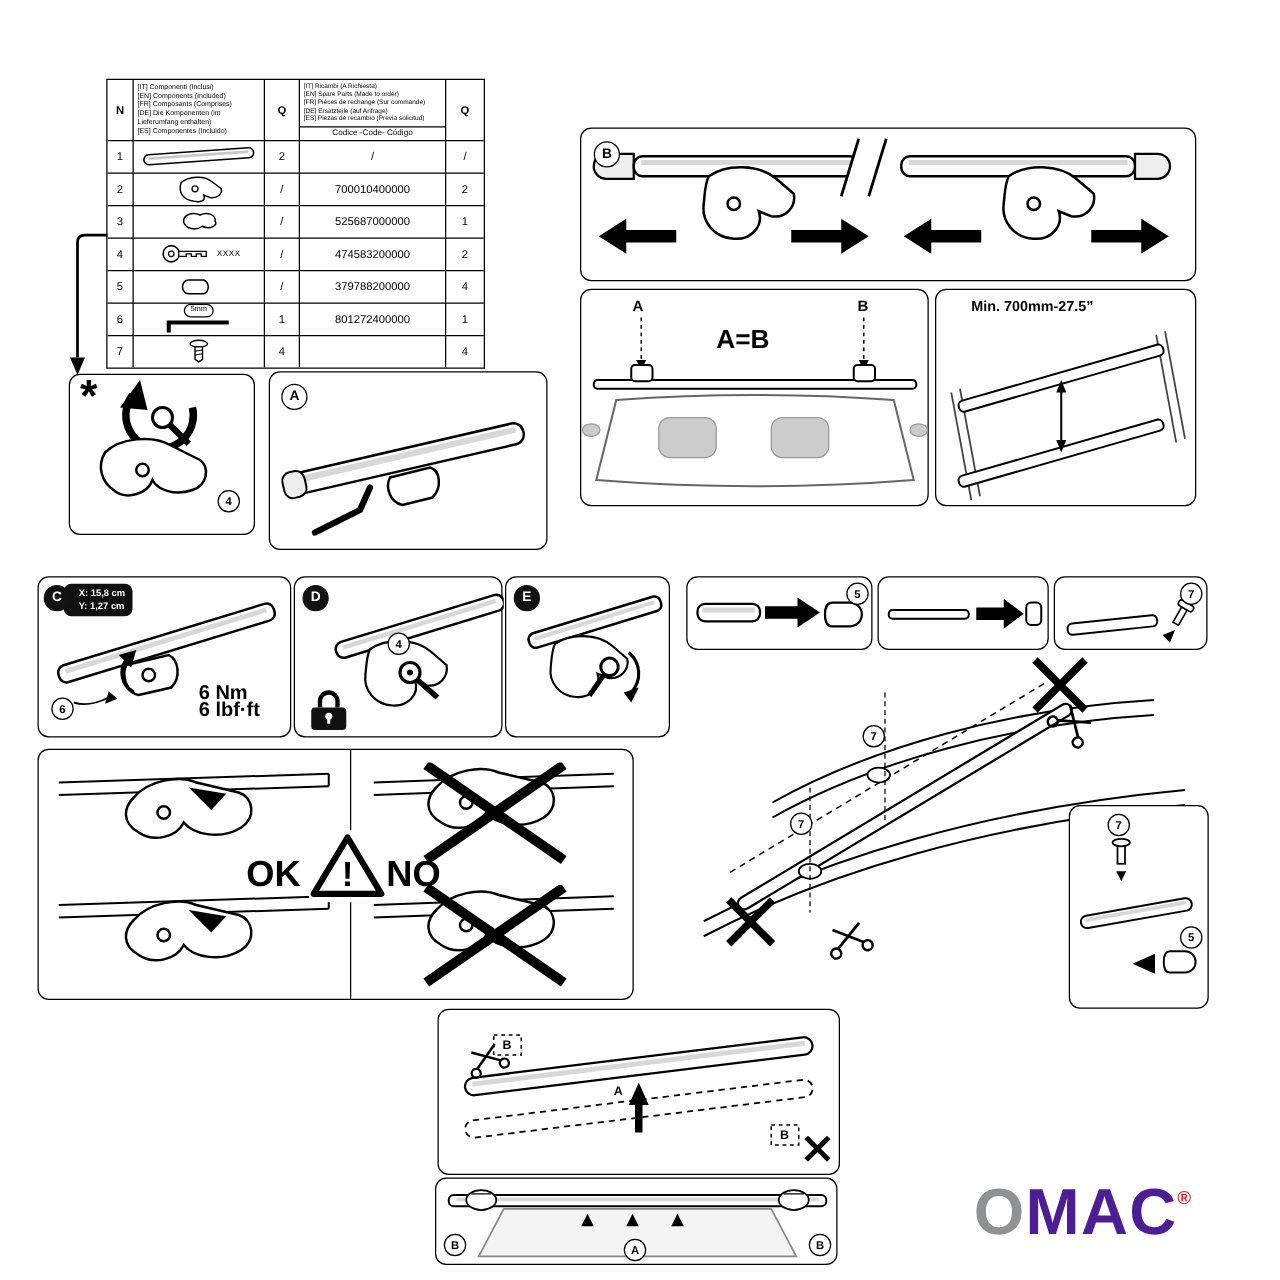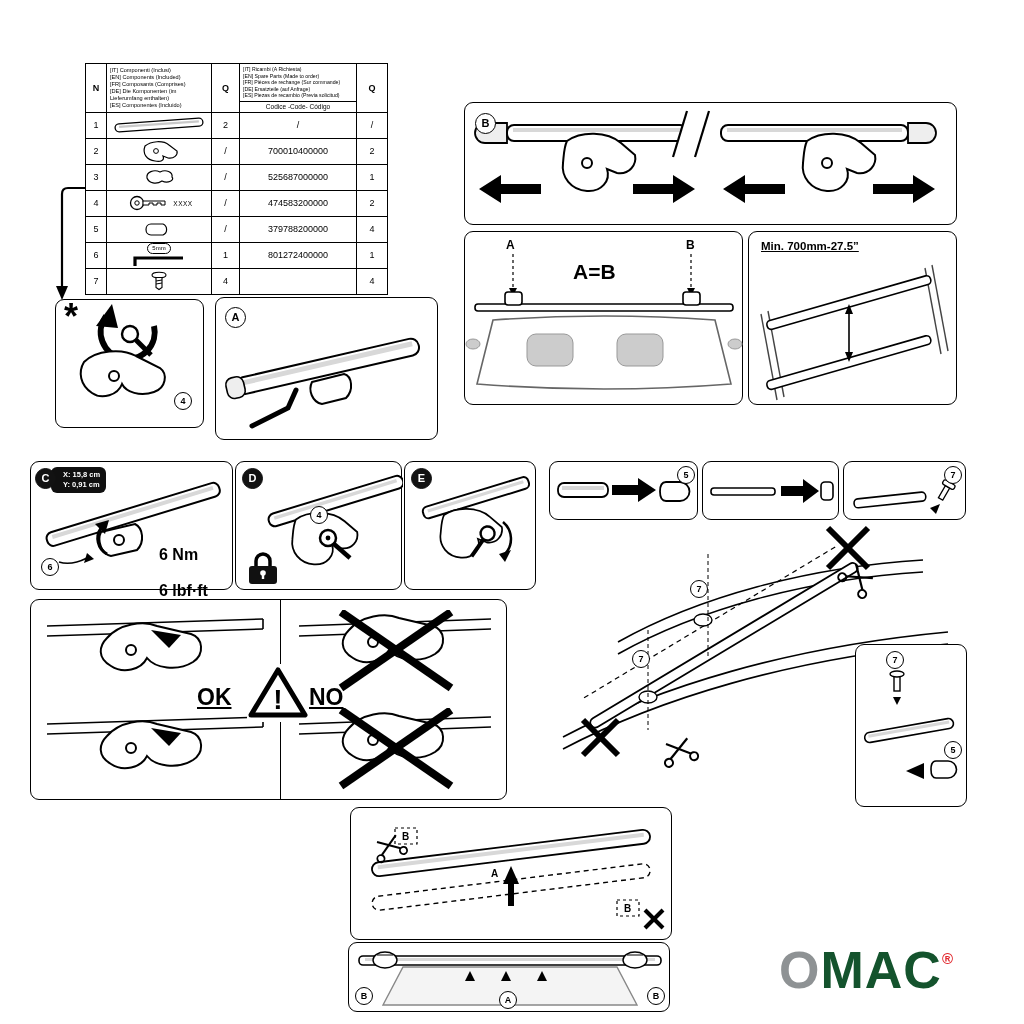--- a/index.html
+++ b/index.html
@@ -20,24 +20,24 @@
   .codecell{flex-direction:column;justify-content:space-between;padding:0;align-items:stretch;}
   .codecell .langs{font-size:5.2px;}
   .codelabel{border-top:1px solid #000;width:100%;text-align:center;font-size:6.5px;padding:1.5px 0;}
   .qhead{font-weight:bold;}
   .keytxt{font-size:6.5px;letter-spacing:.5px;margin-left:2px;}
   .oval5{border:.9px solid #000;border-radius:8px;font-size:6px;padding:0 4px;line-height:1.5;}
   .p6col{display:flex;flex-direction:column;align-items:center;gap:1px;}
   .dimlabel{position:absolute;left:20px;top:5px;background:#101010;color:#fff;border-radius:6px;padding:3px 6px 3px 12px;font-size:7.5px;line-height:1.35;font-weight:bold;z-index:4;}
   .torq{position:absolute;font-weight:bold;font-size:16px;line-height:1.1;z-index:5;}
   .okdiv{position:absolute;left:249px;top:0;height:100%;border-left:1.5px solid #000;}
-  .oktxt{font-size:23px;text-decoration:underline;}
+  .oktxt{font-size:29px;}
   .logo{position:absolute;left:779px;top:944px;font-weight:bold;font-size:52px;letter-spacing:1px;line-height:1;}
   .logo .o{color:#8e9294;}
-  .logo .mac{color:#14532d;}
+  .logo .mac{color:#4c1d95;}
   .logo .reg{font-size:15px;color:#e2282e;vertical-align:24px;font-weight:bold;}
 </style>
 </head>
 <body>
 
 <div class="sheet">
 
   <div class="ptable">
     <div class="prow hdr">
       <div class="pcell qhead">N</div>
@@ -242,21 +242,21 @@
       <rect x="218" y="60" width="17" height="13" rx="3" fill="#fff" stroke="#000" stroke-width="1.6"></rect>
       <path d="M28,88 Q139,80 250,88 L266,152 Q139,162 12,152 Z" fill="#fff" stroke="#666" stroke-width="1.6"></path>
       <rect x="62" y="102" width="46" height="32" rx="9" fill="#ccc" stroke="#999"></rect>
       <rect x="152" y="102" width="46" height="32" rx="9" fill="#ccc" stroke="#999"></rect>
       <ellipse cx="8" cy="112" rx="7" ry="5" fill="#ccc" stroke="#999"></ellipse>
       <ellipse cx="270" cy="112" rx="7" ry="5" fill="#ccc" stroke="#999"></ellipse>
     </svg>
   </div>
 
   <div class="box" style="left:748px;top:231px;width:209px;height:174px;">
-    <div class="lbl" style="left:12px;top:8px;font-size:11.5px;text-decoration:underline;text-align:center;">Min. 700mm-27.5”</div>
+    <div class="lbl" style="left:28px;top:8px;font-size:11.5px;text-align:center;">Min. 700mm-27.5”</div>
     <svg class="draw" style="top:26px;" width="209" height="148" viewBox="0 0 209 148">
       <line x1="12" y1="56" x2="28" y2="142" stroke="#444" stroke-width="1.4"></line>
       <line x1="19" y1="53" x2="35" y2="139" stroke="#444" stroke-width="1.4"></line>
       <line x1="176" y1="10" x2="192" y2="96" stroke="#444" stroke-width="1.4"></line>
       <line x1="183" y1="7" x2="199" y2="93" stroke="#444" stroke-width="1.4"></line>
       <g transform="rotate(-16 100 45)">
           <rect x="15" y="40" width="170" height="9" rx="4" fill="#fff" stroke="#000" stroke-width="1.6"></rect>
         </g>
       <g transform="rotate(-16 100 105)">
           <rect x="15" y="100" width="170" height="9" rx="4" fill="#fff" stroke="#000" stroke-width="1.6"></rect>
@@ -264,37 +264,37 @@
       <line x1="100" y1="52" x2="100" y2="98" stroke="#000" stroke-width="1.6"></line>
       <polygon points="96,56 104,56 100,46" fill="#000"></polygon>
       <polygon points="96,94 104,94 100,104" fill="#000"></polygon>
     </svg>
   </div>
 
   <div class="box" style="left:30px;top:461px;width:203px;height:129px;">
     <div class="circle dark" style="left:4px;top:6px;">C</div>
     <div class="dimlabel">
       <div>X: 15,8 cm</div>
-      <div>Y: 0,91 cm</div>
+      <div>Y: 1,27 cm</div>
     </div>
     <svg class="draw" width="203" height="129" viewBox="0 0 203 129">
       <g transform="rotate(-17 100 52)">
         <rect x="12" y="46" width="180" height="14" rx="6" fill="#fff" stroke="#000" stroke-width="2"></rect>
         <rect x="18" y="49" width="168" height="4" fill="#d8d8d8"></rect>
       </g>
       <path d="M70,70 L104,62 C112,66 114,80 106,88 L80,94 C70,92 66,78 70,70 Z" fill="#fff" stroke="#000" stroke-width="2"></path>
       <circle cx="88" cy="78" r="5" fill="none" stroke="#000" stroke-width="2"></circle>
       <path d="M76,92 A18,18 0 0 1 70,66" fill="none" stroke="#000" stroke-width="3"></path>
       <polygon points="64,62 78,58 74,72" fill="#000"></polygon>
       <path d="M28,100 Q40,104 56,96" fill="none" stroke="#000" stroke-width="1.5"></path>
       <polygon points="56,91 63,97 53,101" fill="#000"></polygon>
     </svg>
     <div class="circle sm" style="left:10px;top:96px;">6</div>
     <div class="torq" style="left:128px;top:84px;">6 Nm</div>
-    <div class="torq" style="left:128px;top:120px;">6 lbf·ft</div>
+    <div class="torq" style="left:128px;top:98px;">6 lbf·ft</div>
   </div>
 
   <div class="box" style="left:235px;top:461px;width:167px;height:129px;">
     <div class="circle dark" style="left:6px;top:6px;">D</div>
     <svg class="draw" width="167" height="129" viewBox="0 0 167 129">
       <g transform="rotate(-17 95 40)">
         <rect x="30" y="34" width="140" height="13" rx="6" fill="#fff" stroke="#000" stroke-width="2"></rect>
         <rect x="36" y="37" width="128" height="3.5" fill="#d8d8d8"></rect>
       </g>
       <g transform="translate(42,52) scale(0.9)">

